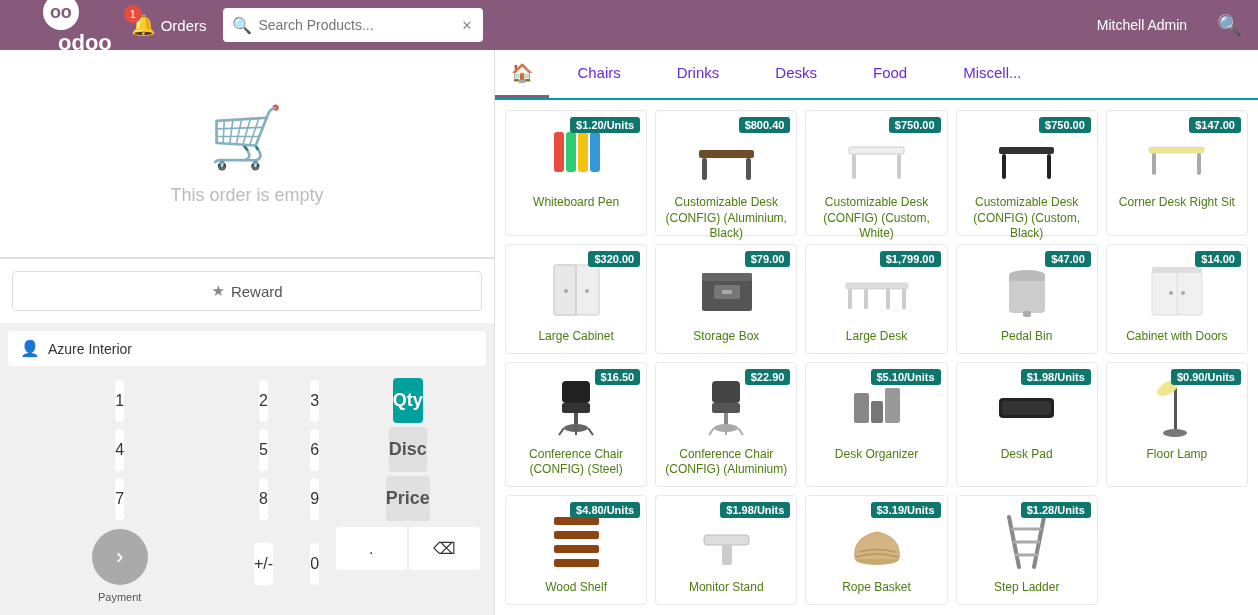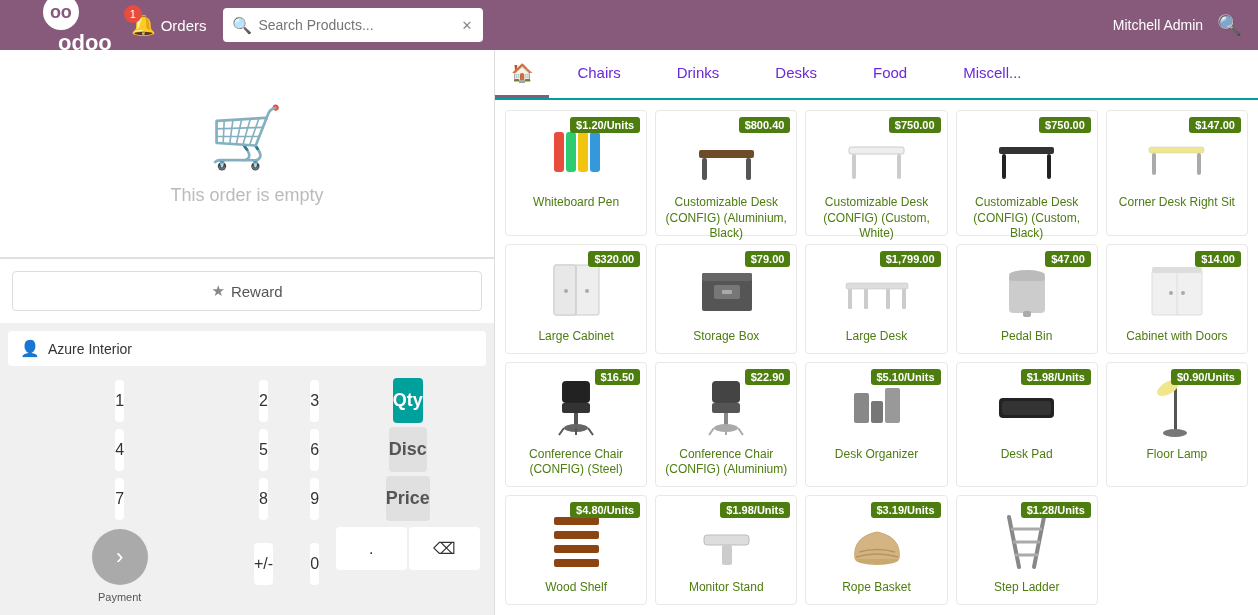--- a/index.html
+++ b/index.html
@@ -63,21 +63,21 @@
     .search-bar input {
       border: none; outline: none;
       font-size: 14px; flex: 1;
       color: #0f766e;
     }
     .search-bar .search-icon { color: #888; margin-right: 6px; }
     .search-bar .clear-icon { color: #888; cursor: pointer; font-size: 13px; }
 
     .topbar-right {
       margin-left: auto;
-      display: flex; align-items: center; gap: 14px; justify-content: center;
+      display: flex; align-items: center; gap: 30px; justify-content: center;
     }
     .user-name { color: white; font-size: 14px; }
     .search-icon-top { color: #d0b4c8; font-size: 20px; cursor: pointer; }
 
     
     .main {
       display: flex;
       flex: 1;
       overflow: hidden;
     }
@@ -250,21 +250,21 @@
       flex-direction: column;
       align-items: center;
       position: relative;
       min-height: 110px;
     }
 
     .price-badge {
       position: absolute;
       top: 6px;
       right: 6px;
-      background: #4d7c0f;
+      background: #0f766e;
       color: white;
       font-size: 11px;
       padding: 2px 6px;
       border-radius: 3px;
       font-weight: 600;
     }
 
     .product-img {
       width: 70px; height: 70px;
       display: flex; align-items: center; justify-content: center;

